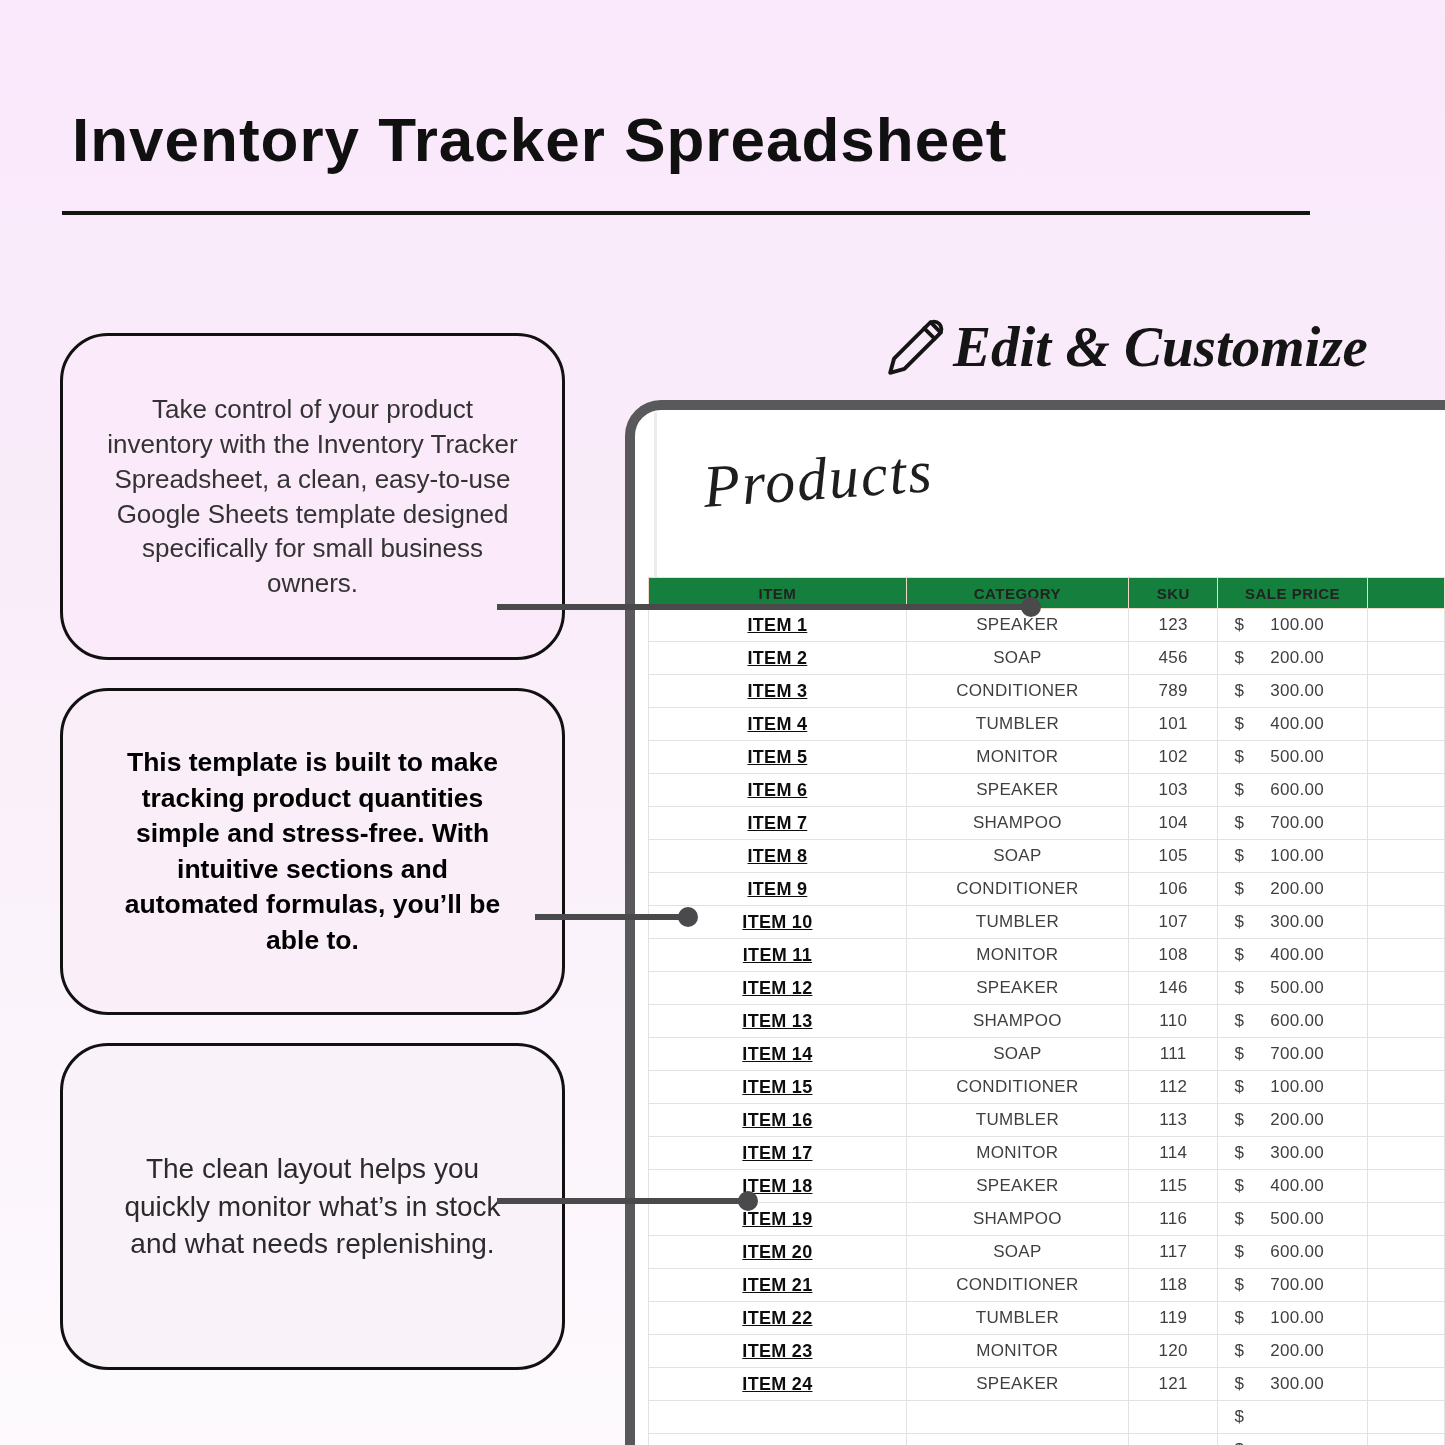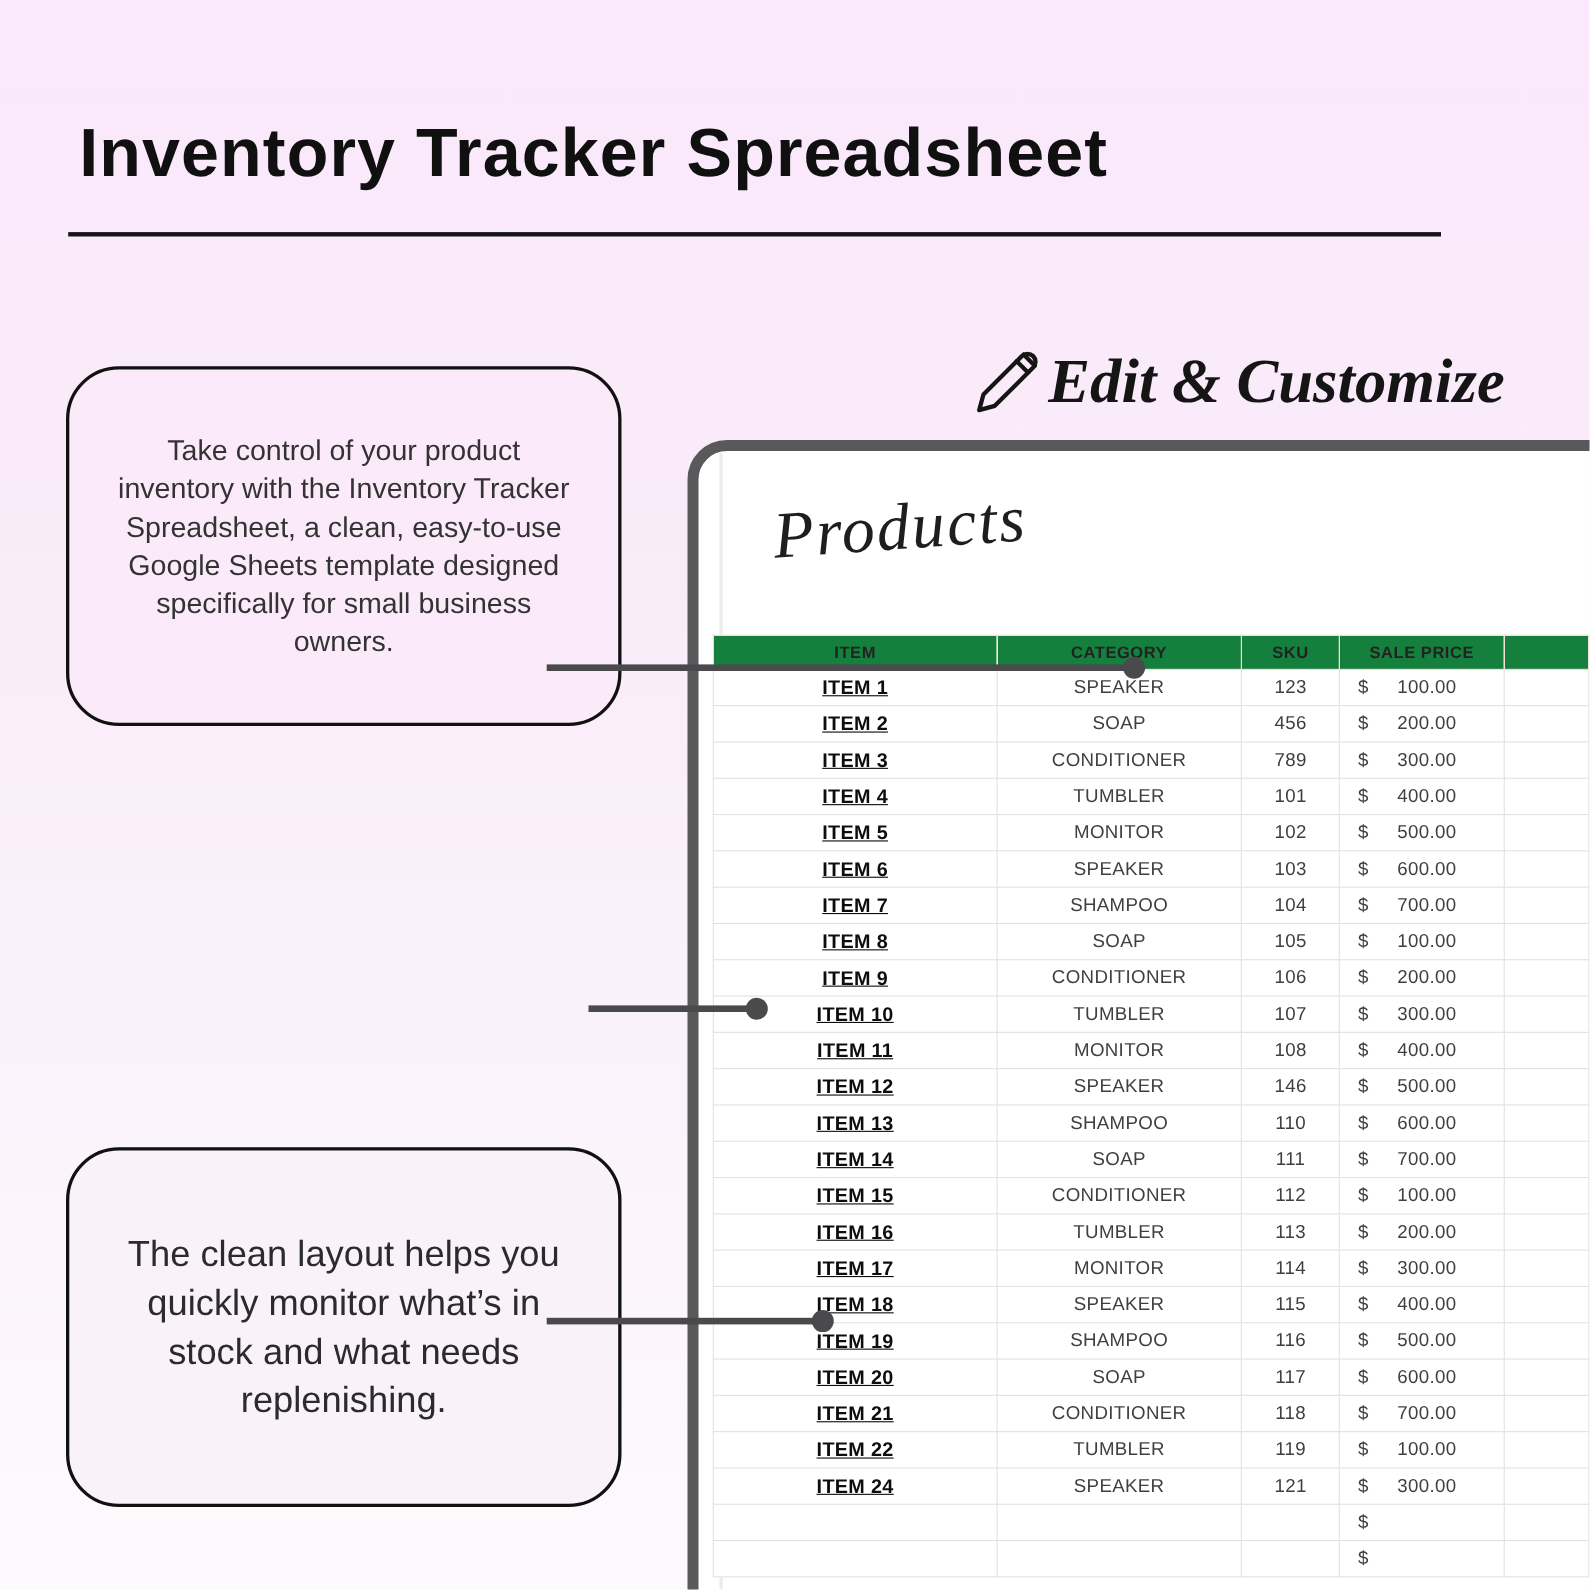--- a/index.html
+++ b/index.html
@@ -20,21 +20,21 @@
 
   
   .callout{position:absolute;left:60px;width:505px;height:327px;border:3px solid #111;
            border-radius:48px;display:flex;align-items:center;justify-content:center;
            box-sizing:border-box;padding:14px 44px;text-align:center;}
   .callout.c1{top:333px;background:#fbeafa;}
   .callout.c2{top:688px;background:#faeef9;}
   .callout.c3{top:1043px;background:#f9f2f9;}
   .callout .txt{font-size:26px;line-height:1.34;color:#333;}
   .callout.c2 .txt{font-weight:700;color:#000;font-size:26.5px;}
-  .callout.c3 .txt{font-size:33px;color:#2b2b2b;}
+  .callout.c3 .txt{font-size:28px;color:#2b2b2b;}
 
   
   .connector{position:absolute;height:6px;background:#4a4a4c;z-index:30;}
   .conn-dot{position:absolute;width:20px;height:20px;border-radius:50%;background:#4a4a4c;z-index:31;}
   .line1{left:497px;top:604px;width:534px;}
   .dot1{left:1021px;top:597px;}
   .line2{left:535px;top:914px;width:153px;}
   .dot2{left:678px;top:907px;}
   .line3{left:497px;top:1198px;width:251px;}
   .dot3{left:738px;top:1191px;}
@@ -79,20 +79,23 @@
       <path d="M17 3a2.828 2.828 0 1 1 4 4L7.5 20.5 2 22l1.5-5.5L17 3z"></path>
       <path d="M15.2 4.8l4 4"></path>
       <path d="M17.6 2.4l4 4"></path>
     </svg>
     <span class="edit-label">Edit &amp; Customize</span>
   </div>
 
   <div class="callout c1">
     <div class="txt">Take control of your product inventory with the Inventory Tracker Spreadsheet, a clean, easy-to-use Google Sheets template designed specifically for small business owners.</div>
   </div>
+  <div class="callout c2">
+    <div class="txt">This template is built to make tracking product quantities simple and stress-free. With intuitive sections and automated formulas, you’ll be able to.</div>
+  </div>
   <div class="callout c3">
     <div class="txt">The clean layout helps you quickly monitor what’s in stock and what needs replenishing.</div>
   </div>
 
   <div class="sheet-panel"></div>
   <div class="sheet-gutter"></div>
   <div class="sheet-title">Products</div>
 
   <table class="products-table">
     <thead>
@@ -253,20 +256,27 @@
           <td class="col-extra"></td>
         </tr>
         <tr>
           <td class="col-item">ITEM 22</td>
           <td class="col-category">TUMBLER</td>
           <td class="col-sku">119</td>
           <td class="col-price"><span class="cur">$</span><span class="val">100.00</span></td>
           <td class="col-extra"></td>
         </tr>
         <tr>
+          <td class="col-item">ITEM 23</td>
+          <td class="col-category">MONITOR</td>
+          <td class="col-sku">120</td>
+          <td class="col-price"><span class="cur">$</span><span class="val">200.00</span></td>
+          <td class="col-extra"></td>
+        </tr>
+        <tr>
           <td class="col-item">ITEM 24</td>
           <td class="col-category">SPEAKER</td>
           <td class="col-sku">121</td>
           <td class="col-price"><span class="cur">$</span><span class="val">300.00</span></td>
           <td class="col-extra"></td>
         </tr>
         <tr>
           <td class="col-item"></td>
           <td class="col-category"></td>
           <td class="col-sku"></td>

